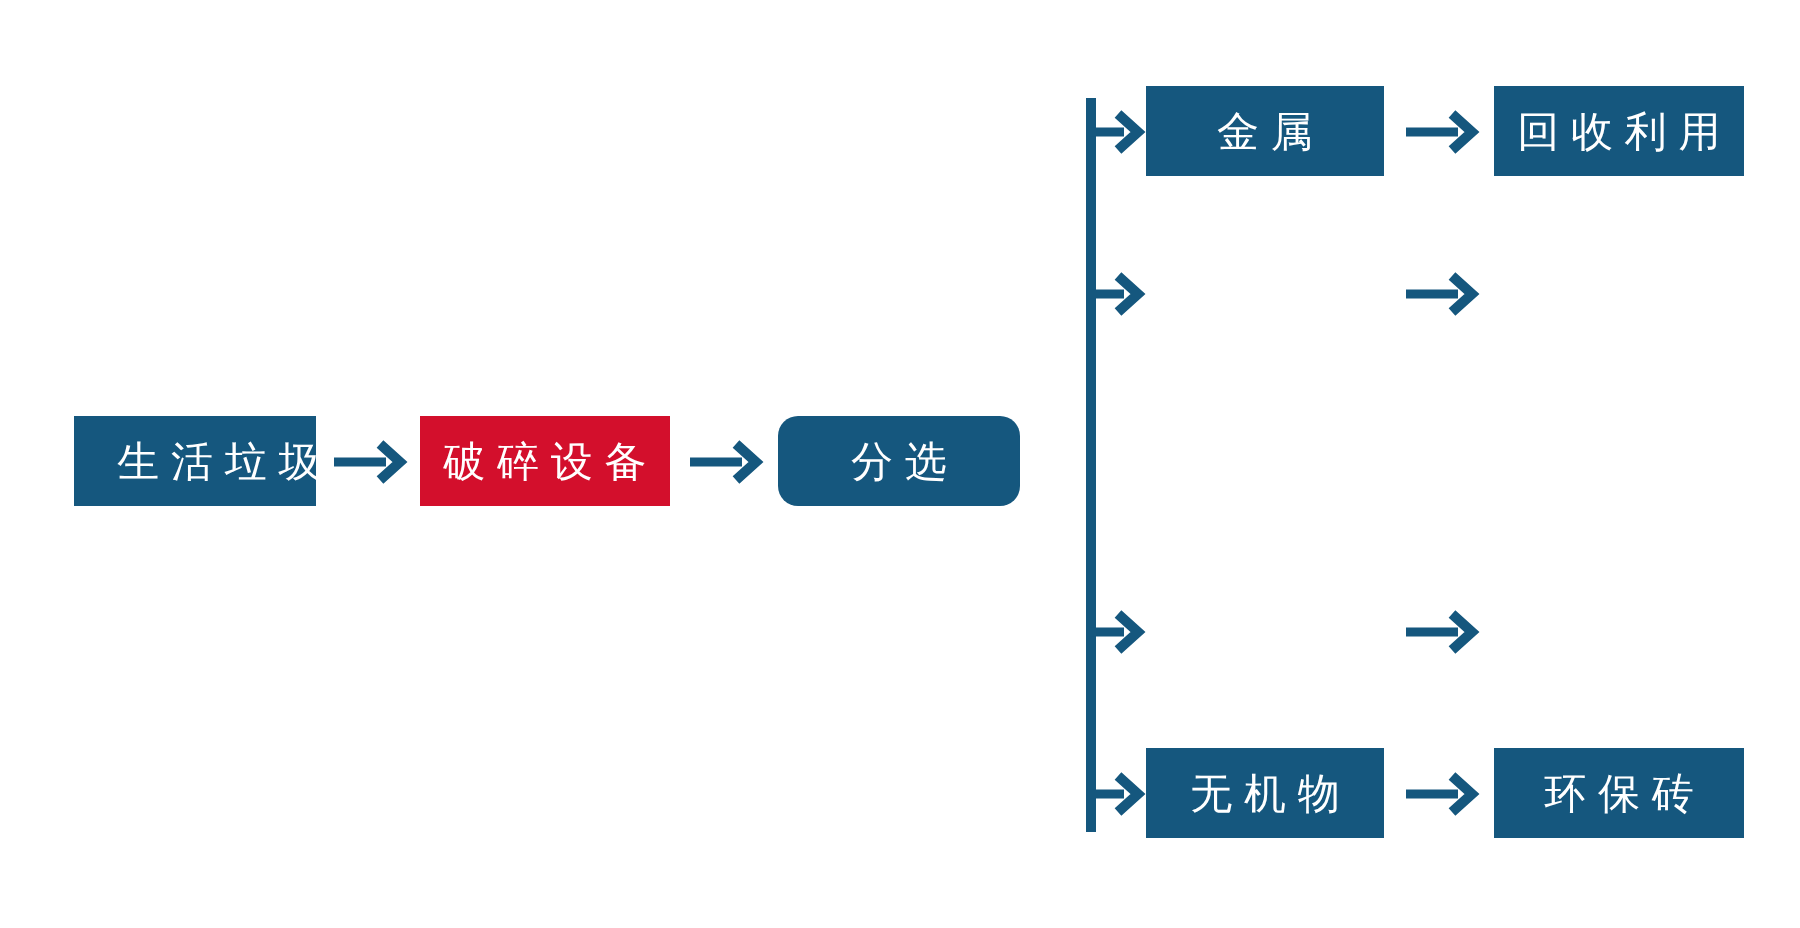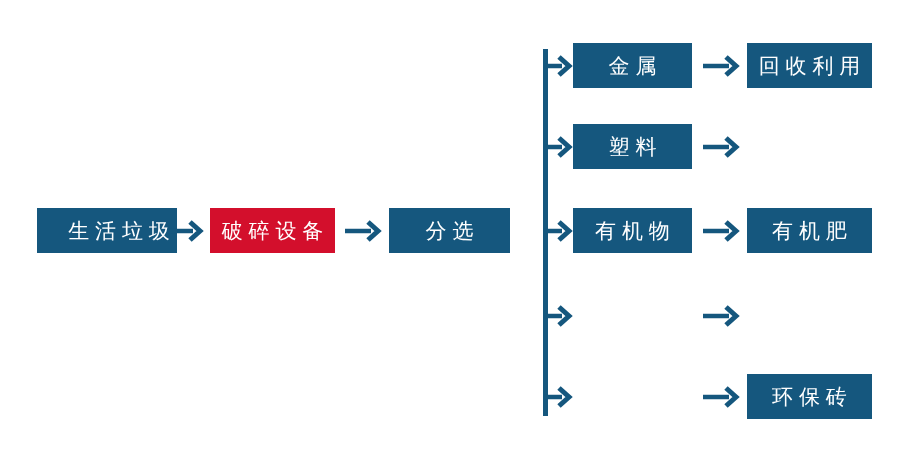--- a/index.html
+++ b/index.html
@@ -23,23 +23,23 @@
 
   .arrow { position:absolute; color:var(--blue); }
   .arrow path { stroke:currentColor; fill:none; }
 
   .trunk {
     position:absolute; left:543px; top:49px; width:5px; height:367px;
     background:var(--blue);
   }
 
   .chain-row { position:absolute; left:0; top:208px; width:900px; height:45px; }
-  .chain-box-1 { left:37px;  width:140px;padding-left:24px; }
+  .chain-box-1 { left:37px;  width:121px;padding-left:24px; }
   .chain-box-2 { left:210px; width:125px; }
-  .chain-box-3 { left:389px; width:121px; }
+  .chain-box-3 { left:389px; width:121px;border-radius:10px; }
   .chain-arrow-1 { left:164px; top:11px; }
   .chain-arrow-2 { left:342px; top:11px; }
 
   .branch-row { position:absolute; left:0; width:900px; height:45px; }
   .branch-arrow { left:545px; top:11px; }
   .branch-src { left:573px; width:119px;align-items:center; }
   .branch-mid-arrow { left:700px; top:11px; }
   .branch-dst { left:747px; width:125px;font-family:Liberation Mono, monospace; }
 </style>
 </head>
@@ -84,62 +84,46 @@
     <div class="box blue branch-dst">
       <span>回收利用</span>
     </div>
   </div>
 
   <div class="branch-row" style="top:124px">
     <svg class="arrow branch-arrow" width="30" height="24" viewBox="0 0 30 24">
       <path d="M0 12 H17" stroke-width="4.5"></path>
       <path d="M14 3 L24 12 L14 21" stroke-width="5"></path>
     </svg>
-    <div class="box blue branch-src">
-      <span>塑料</span>
-    </div>
     <svg class="arrow branch-mid-arrow" width="42" height="24" viewBox="0 0 42 24">
       <path d="M3 12 H29" stroke-width="4.5"></path>
       <path d="M26 3 L36 12 L26 21" stroke-width="5"></path>
     </svg>
   </div>
 
-  <div class="branch-row" style="top:208px">
-    <svg class="arrow branch-arrow" width="30" height="24" viewBox="0 0 30 24">
-      <path d="M0 12 H17" stroke-width="4.5"></path>
-      <path d="M14 3 L24 12 L14 21" stroke-width="5"></path>
-    </svg>
-    <div class="box blue branch-src">
-      <span>有机物</span>
-    </div>
-    <svg class="arrow branch-mid-arrow" width="42" height="24" viewBox="0 0 42 24">
-      <path d="M3 12 H29" stroke-width="4.5"></path>
-      <path d="M26 3 L36 12 L26 21" stroke-width="5"></path>
-    </svg>
-    <div class="box blue branch-dst">
-      <span>有机肥</span>
-    </div>
-  </div>
 
   <div class="branch-row" style="top:293px">
     <svg class="arrow branch-arrow" width="30" height="24" viewBox="0 0 30 24">
       <path d="M0 12 H17" stroke-width="4.5"></path>
       <path d="M14 3 L24 12 L14 21" stroke-width="5"></path>
     </svg>
     <svg class="arrow branch-mid-arrow" width="42" height="24" viewBox="0 0 42 24">
       <path d="M3 12 H29" stroke-width="4.5"></path>
       <path d="M26 3 L36 12 L26 21" stroke-width="5"></path>
     </svg>
   </div>
 
   <div class="branch-row" style="top:374px">
     <svg class="arrow branch-arrow" width="30" height="24" viewBox="0 0 30 24">
       <path d="M0 12 H17" stroke-width="4.5"></path>
       <path d="M14 3 L24 12 L14 21" stroke-width="5"></path>
     </svg>
+    <div class="box blue branch-src">
+      <span>无机物</span>
+    </div>
     <svg class="arrow branch-mid-arrow" width="42" height="24" viewBox="0 0 42 24">
       <path d="M3 12 H29" stroke-width="4.5"></path>
       <path d="M26 3 L36 12 L26 21" stroke-width="5"></path>
     </svg>
     <div class="box blue branch-dst">
       <span>环保砖</span>
     </div>
   </div>
 
 </div>

